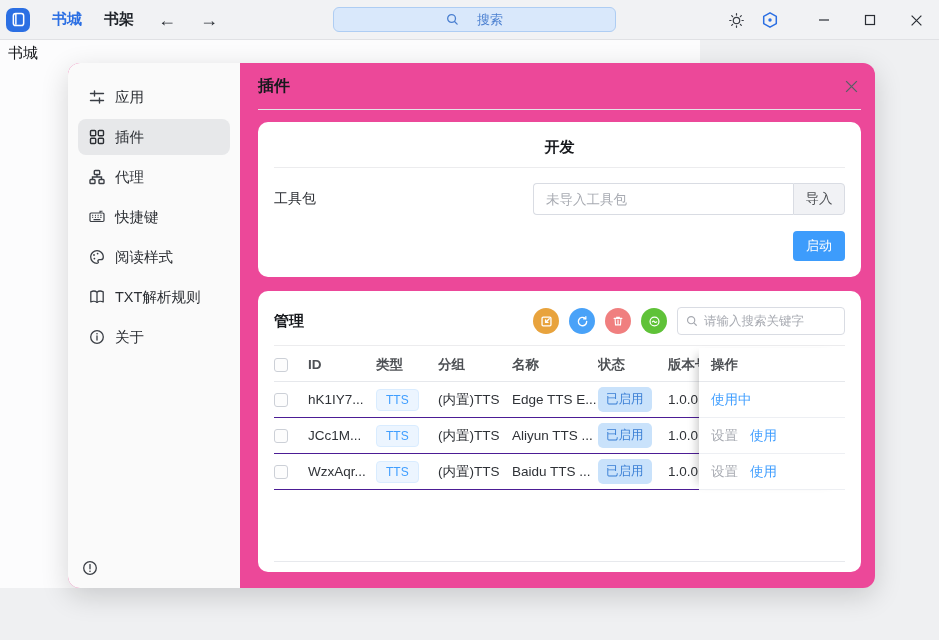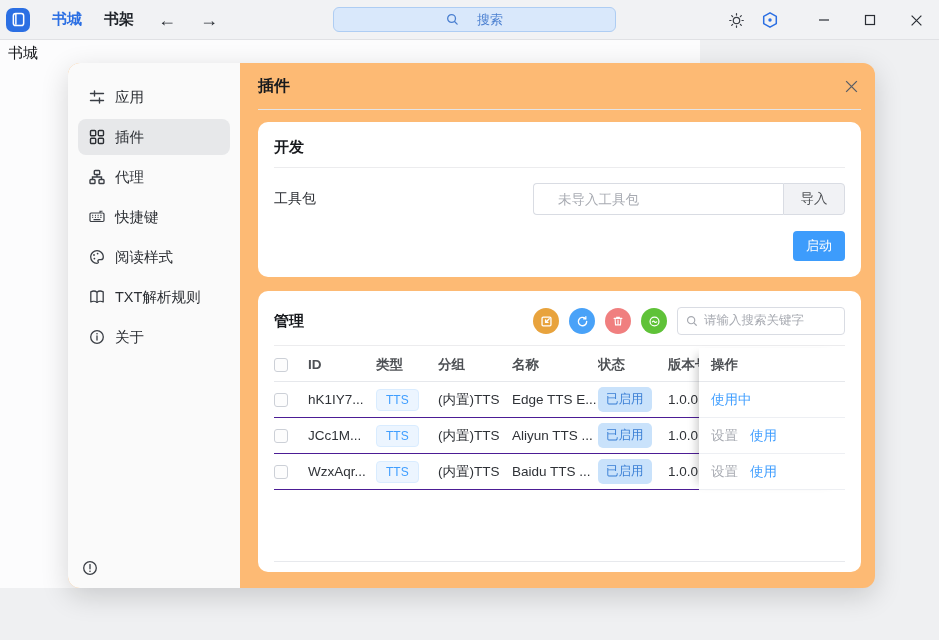--- a/index.html
+++ b/index.html
@@ -24,47 +24,47 @@
   .ic-sun { margin-right:16px; }
   .ic-hex { margin-right:22px; }
   .win-btn { width:46px; height:40px; display:flex; align-items:center; justify-content:center; }
 
   
   .page-white { position:absolute; left:0; top:40px; width:700px; height:548px; background:#fcfcfd; }
   .page-header-label { position:absolute; left:8px; top:44px; font-size:15px; color:#16181c; }
 
   
   .dialog { position:absolute; left:68px; top:63px; width:807px; height:525px;
-    border-radius:12px; background:#fdba74; box-shadow:0 8px 28px rgba(0,0,0,.16);
+    border-radius:12px; background:#ec4899; box-shadow:0 8px 28px rgba(0,0,0,.16);
     display:flex; overflow:hidden; }
   .sidebar { width:172px; background:#fafafa; padding:16px 10px; position:relative; flex-shrink:0; }
   .side-item { height:36px; display:flex; align-items:center; gap:10px; padding:0 10px;
     border-radius:8px; font-size:14.5px; color:#2b2e33; margin-bottom:4px; cursor:default; }
   .side-item.active { background:#e7e8ea; }
   .si-ic { width:17px; height:17px; display:flex; align-items:center; justify-content:center; }
   .side-info { position:absolute; left:14px; bottom:12px; }
 
   .content { flex:1; padding:0 14px 0 18px; display:flex; flex-direction:column; }
   .panel-header { height:47px; display:flex; align-items:center; justify-content:space-between;
     border-bottom:1px solid #e4e4e6; }
   .panel-title { font-size:16px; font-weight:bold; color:#17191d; }
   .panel-close { width:20px; height:20px; display:flex; align-items:center; justify-content:center; cursor:pointer; }
 
   .card { background:#fff; border-radius:10px; }
   .card-dev { margin-top:12px; padding:12px 16px 16px; }
   .sec-title { font-size:15px; font-weight:bold; color:#17191d; padding:4px 0 10px;
-    border-bottom:1px solid #ececee; }
+    border-bottom:1px solid #ececee;text-align:center; }
   .form-row { display:flex; align-items:center; justify-content:space-between; margin-top:15px; }
   .form-label { font-size:14px; color:#2b2e33; }
   .inp-group { display:flex; width:312px; height:32px; }
   .inp-group input { flex:1; border:1px solid #d9dce3; border-right:none; border-radius:4px 0 0 4px;
-    padding:0 24px; font-size:13.5px; color:#333; outline:none; background:#fff;
+    padding:0 12px; font-size:13.5px; color:#333; outline:none; background:#fff;
     font-family:"Liberation Sans","DejaVu Sans",sans-serif; }
   .inp-group input::placeholder { color:#a8abb2; }
-  .grp-btn { width:62px; background:#f1f2f5; border:1px solid #d9dce3; border-radius:0 4px 4px 0;
+  .grp-btn { width:52px; background:#f1f2f5; border:1px solid #d9dce3; border-radius:0 4px 4px 0;
     font-size:13.5px; color:#4e5155; display:flex; align-items:center; justify-content:center; cursor:pointer;text-align:center; }
   .stepper { display:flex; width:120px; height:32px; border:1px solid #d9dce3; border-radius:4px; overflow:hidden; }
   .step-btn { width:28px; background:#f4f5f7; color:#5a5e66; font-size:15px;
     display:flex; align-items:center; justify-content:center; cursor:pointer; }
   .step-val { flex:1; background:#fff; border-left:1px solid #d9dce3; border-right:1px solid #d9dce3;
     display:flex; align-items:center; justify-content:center; font-size:14px; color:#1c1e22; }
   .row-end { display:flex; justify-content:flex-end; margin-top:16px; }
   .btn-primary { background:#3d9cfc; color:#fff; font-size:13px; border-radius:4px;
     padding:6px 13px; cursor:pointer; }
 
@@ -74,21 +74,21 @@
   .mh-right { display:flex; align-items:center; gap:10px; }
   .cir-btn { width:26px; height:26px; border-radius:50%; display:flex; align-items:center;
     justify-content:center; cursor:pointer; }
   .cb-import { background:#e8a33d; }
   .cb-refresh { background:#49a2f8; }
   .cb-delete { background:#f07f7f; }
   .cb-status { background:#5fc238; }
   .mini-search { width:168px; height:28px; border:1px solid #d9dce3; border-radius:4px; background:#fff;
     display:flex; align-items:center; padding:0 8px; gap:6px; }
   .mini-search input { border:none; outline:none; flex:1; font-size:12.5px; color:#333; min-width:0;
-    font-family:Liberation Mono, monospace; }
+    font-family:Liberation Serif, serif; }
   .mini-search input::placeholder { color:#a8abb2; }
 
   .ptable { position:relative; margin-top:2px; }
   .trow { display:flex; align-items:center; height:36px; border-bottom:1px solid #4c1d95; }
   .trow.thead { height:34px; font-weight:bold; color:#4e5155; border-bottom:1px solid #e6e8ec; }
   .tc { font-size:13.5px; color:#2f3237; white-space:nowrap; overflow:hidden; flex-shrink:0; }
   .tc-cb { width:34px; } .tc-id { width:68px; } .tc-type { width:62px; }
   .tc-group { width:74px; } .tc-name { width:86px; } .tc-status { width:70px; }
   .tc-version { flex:1; }
   .thead .tc { font-size:13.5px; color:#4e5155; }

